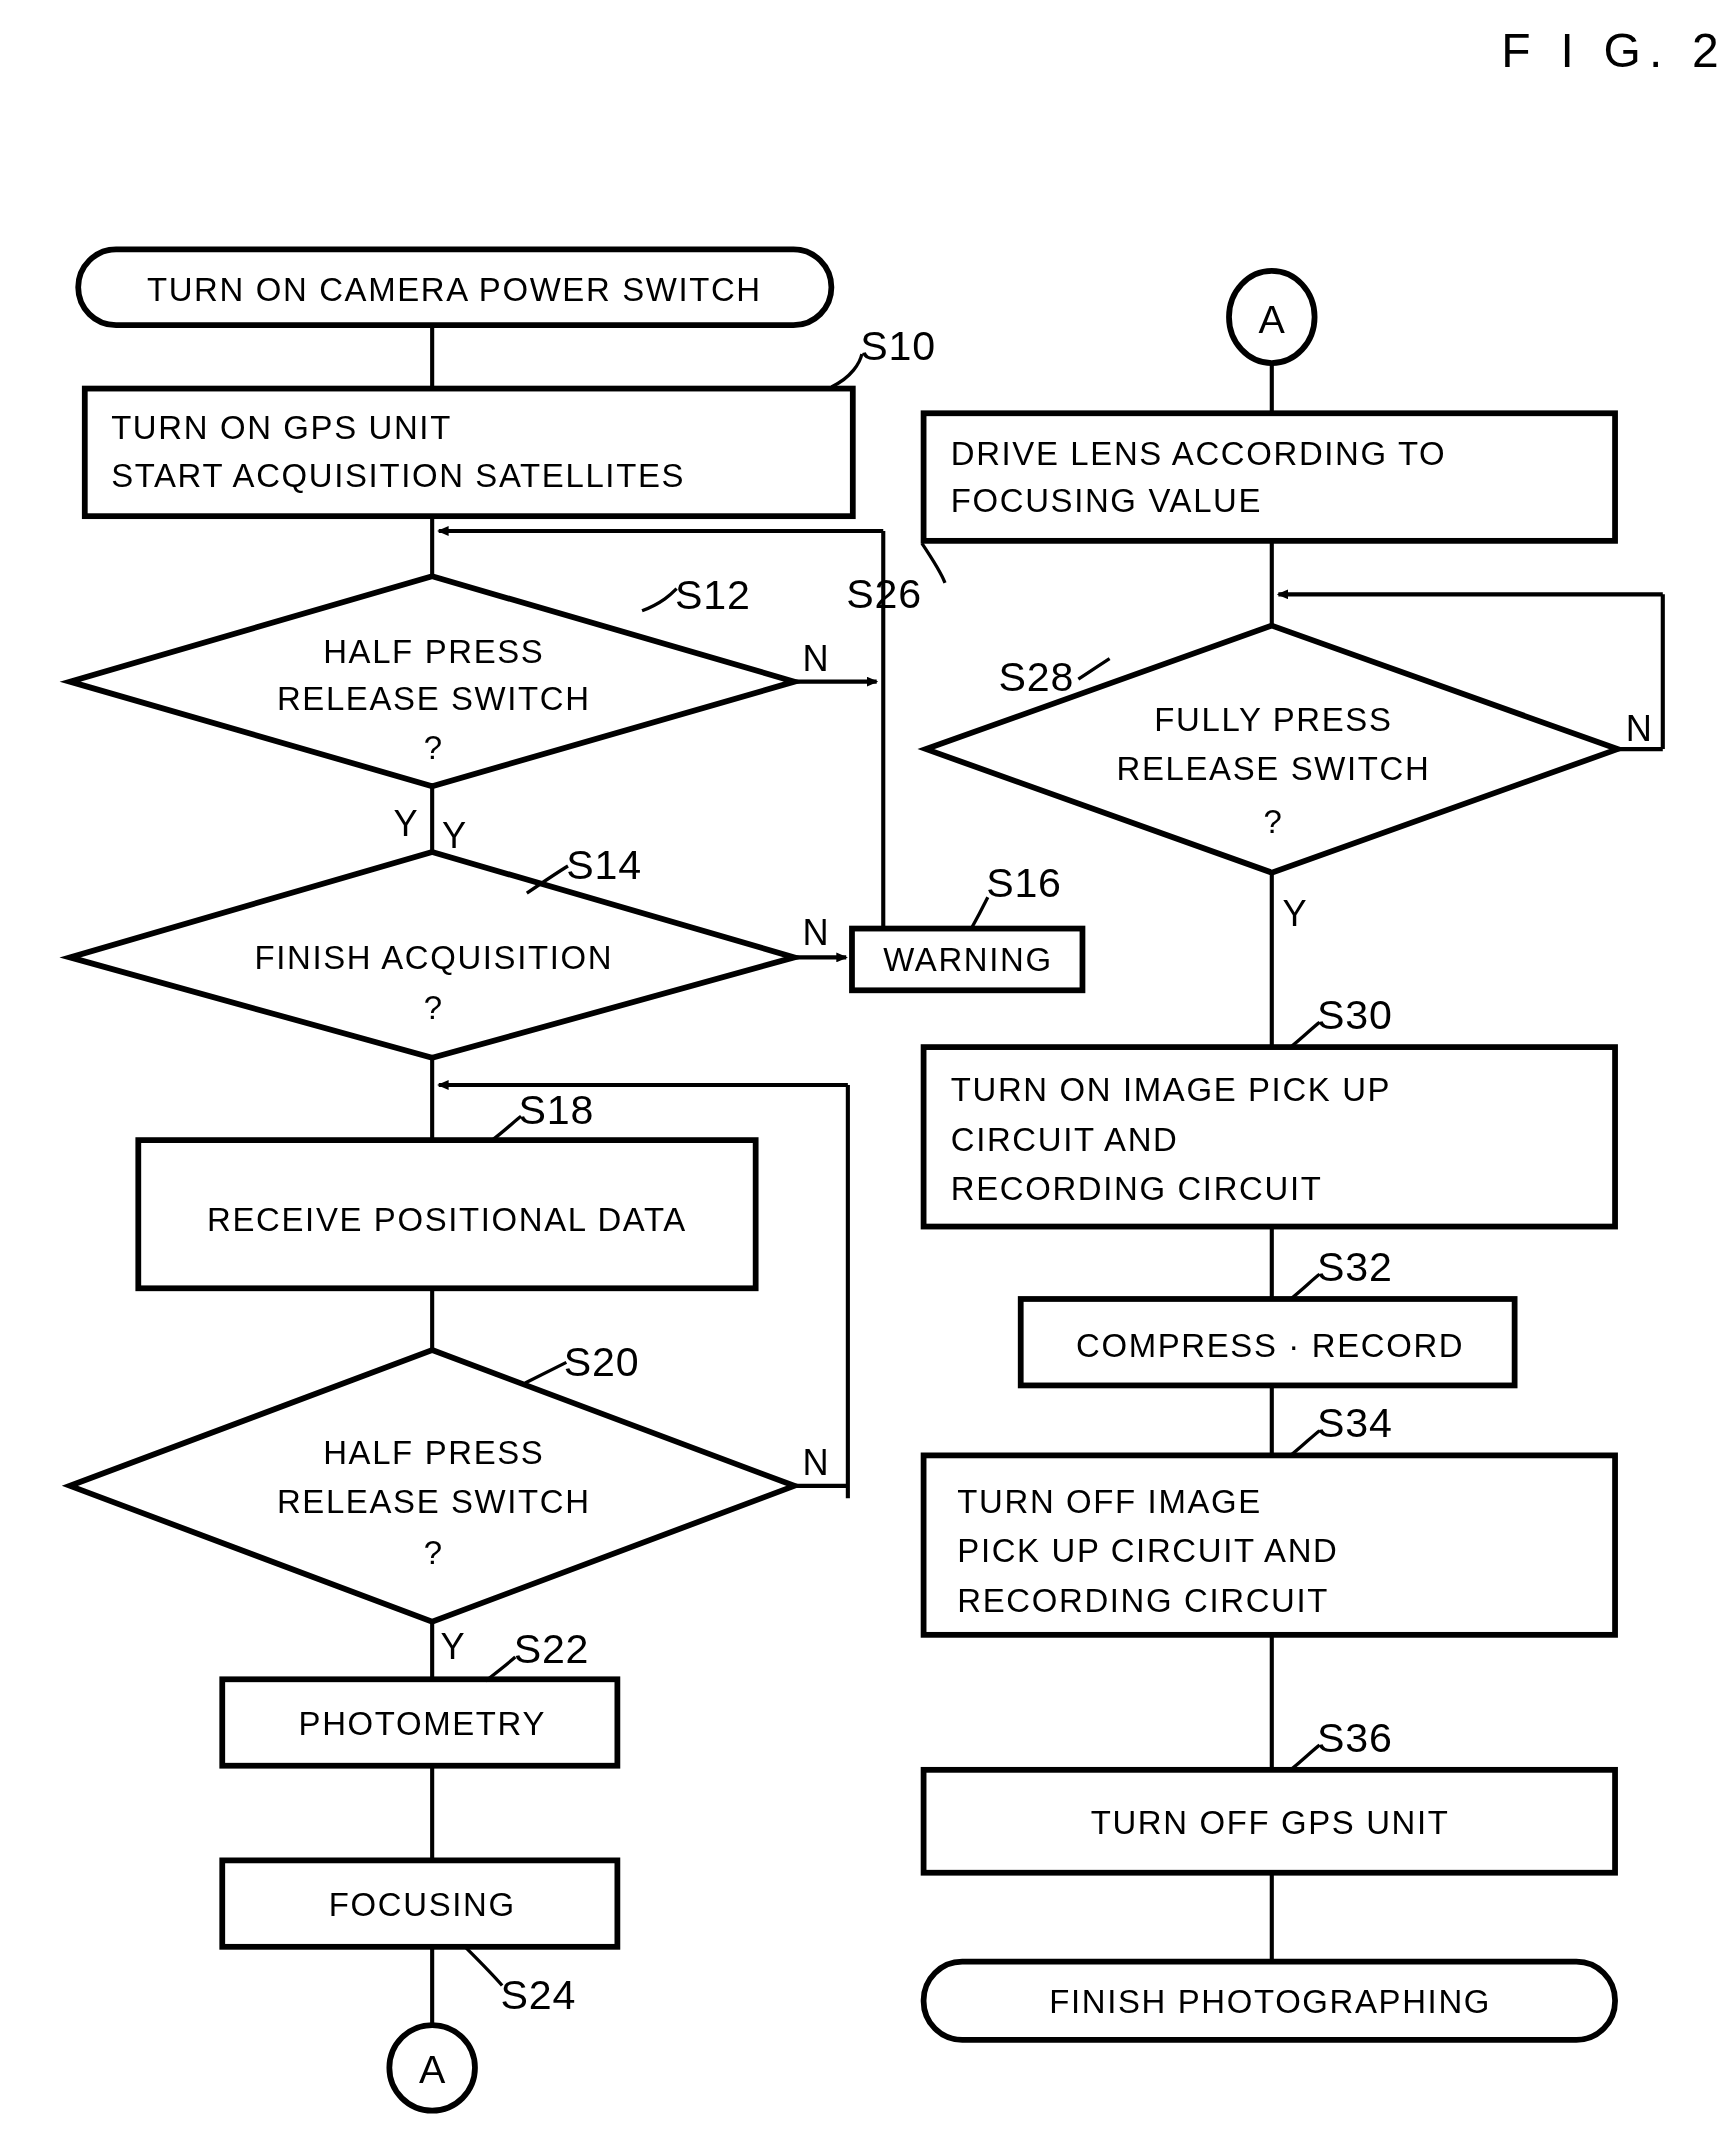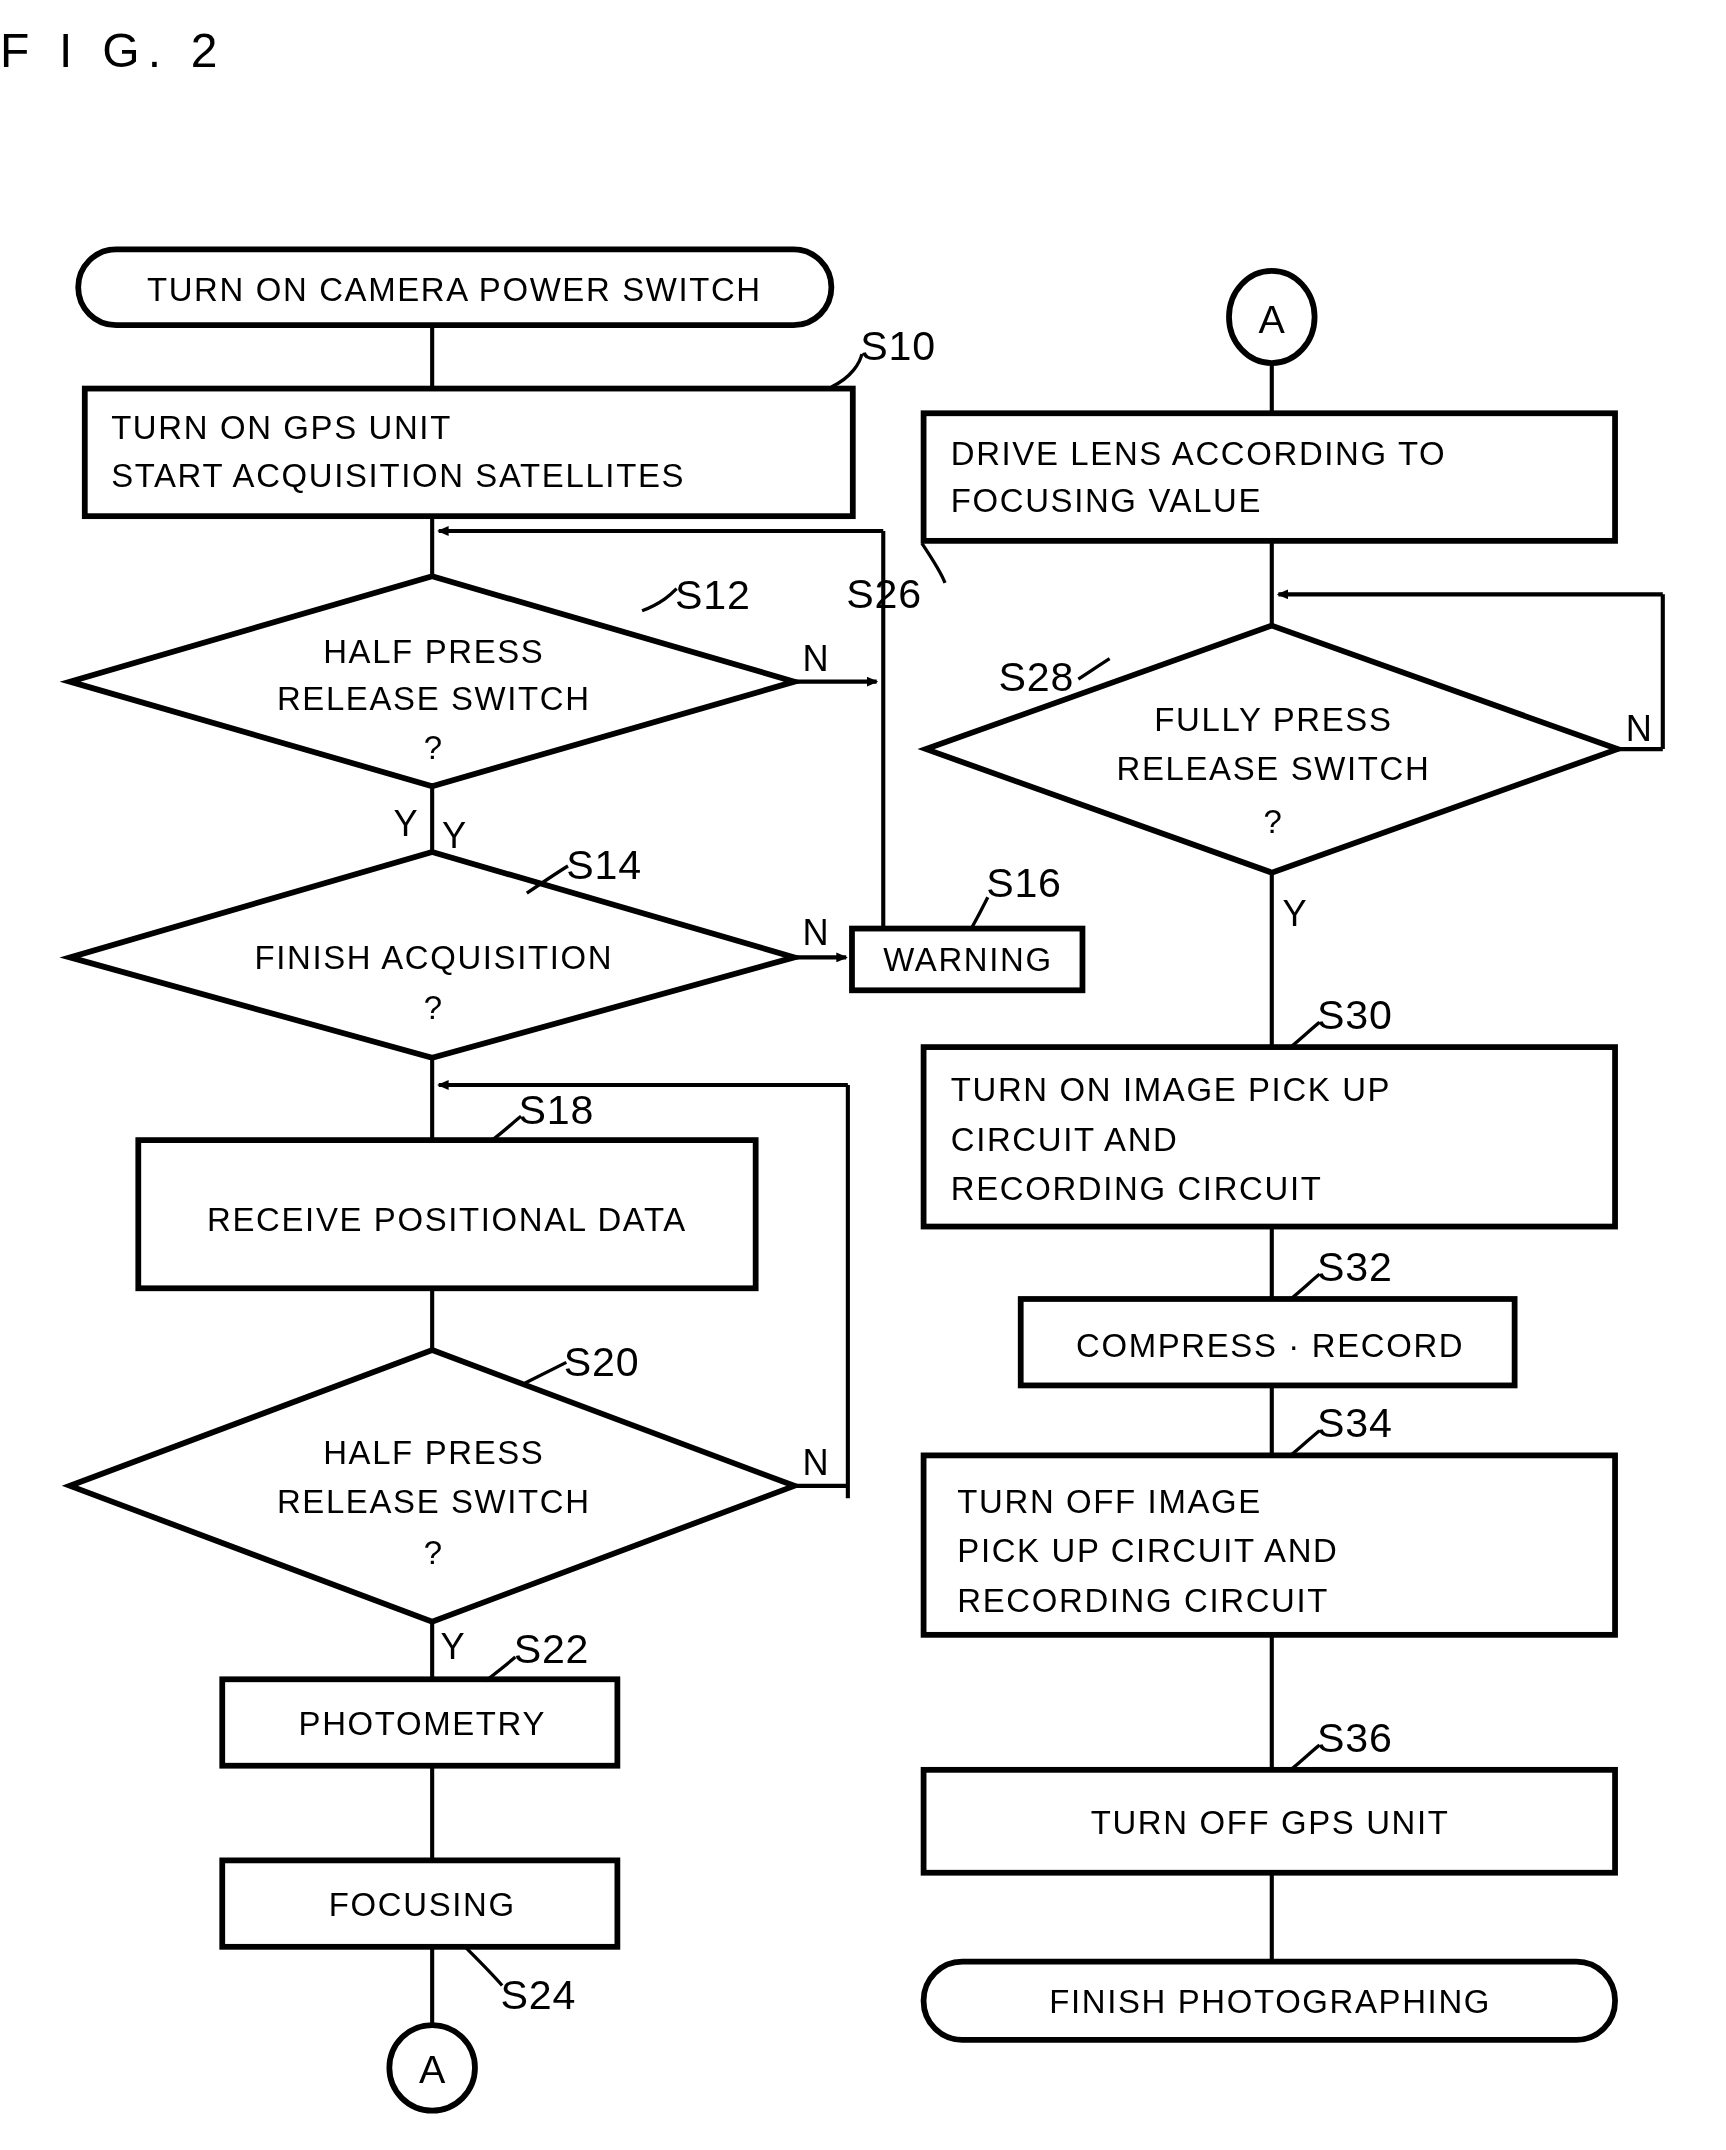--- a/index.html
+++ b/index.html
@@ -16,21 +16,21 @@
     width: 1727px;
     height: 2151px;
     background: #ffffff;
     overflow: hidden;
   }
   #fig-title {
     position: absolute;
     left: 0;
     top: 23px;
     width: 1727px;
-    text-align: left;
+    text-align: right;
     font-size: 48px;
     letter-spacing: 8.2px;
     font-weight: 400;
     font-family: "Liberation Sans", sans-serif;
   }
   svg.flow {
     position: absolute;
     left: 0;
     top: 0;
     width: 1727px;

